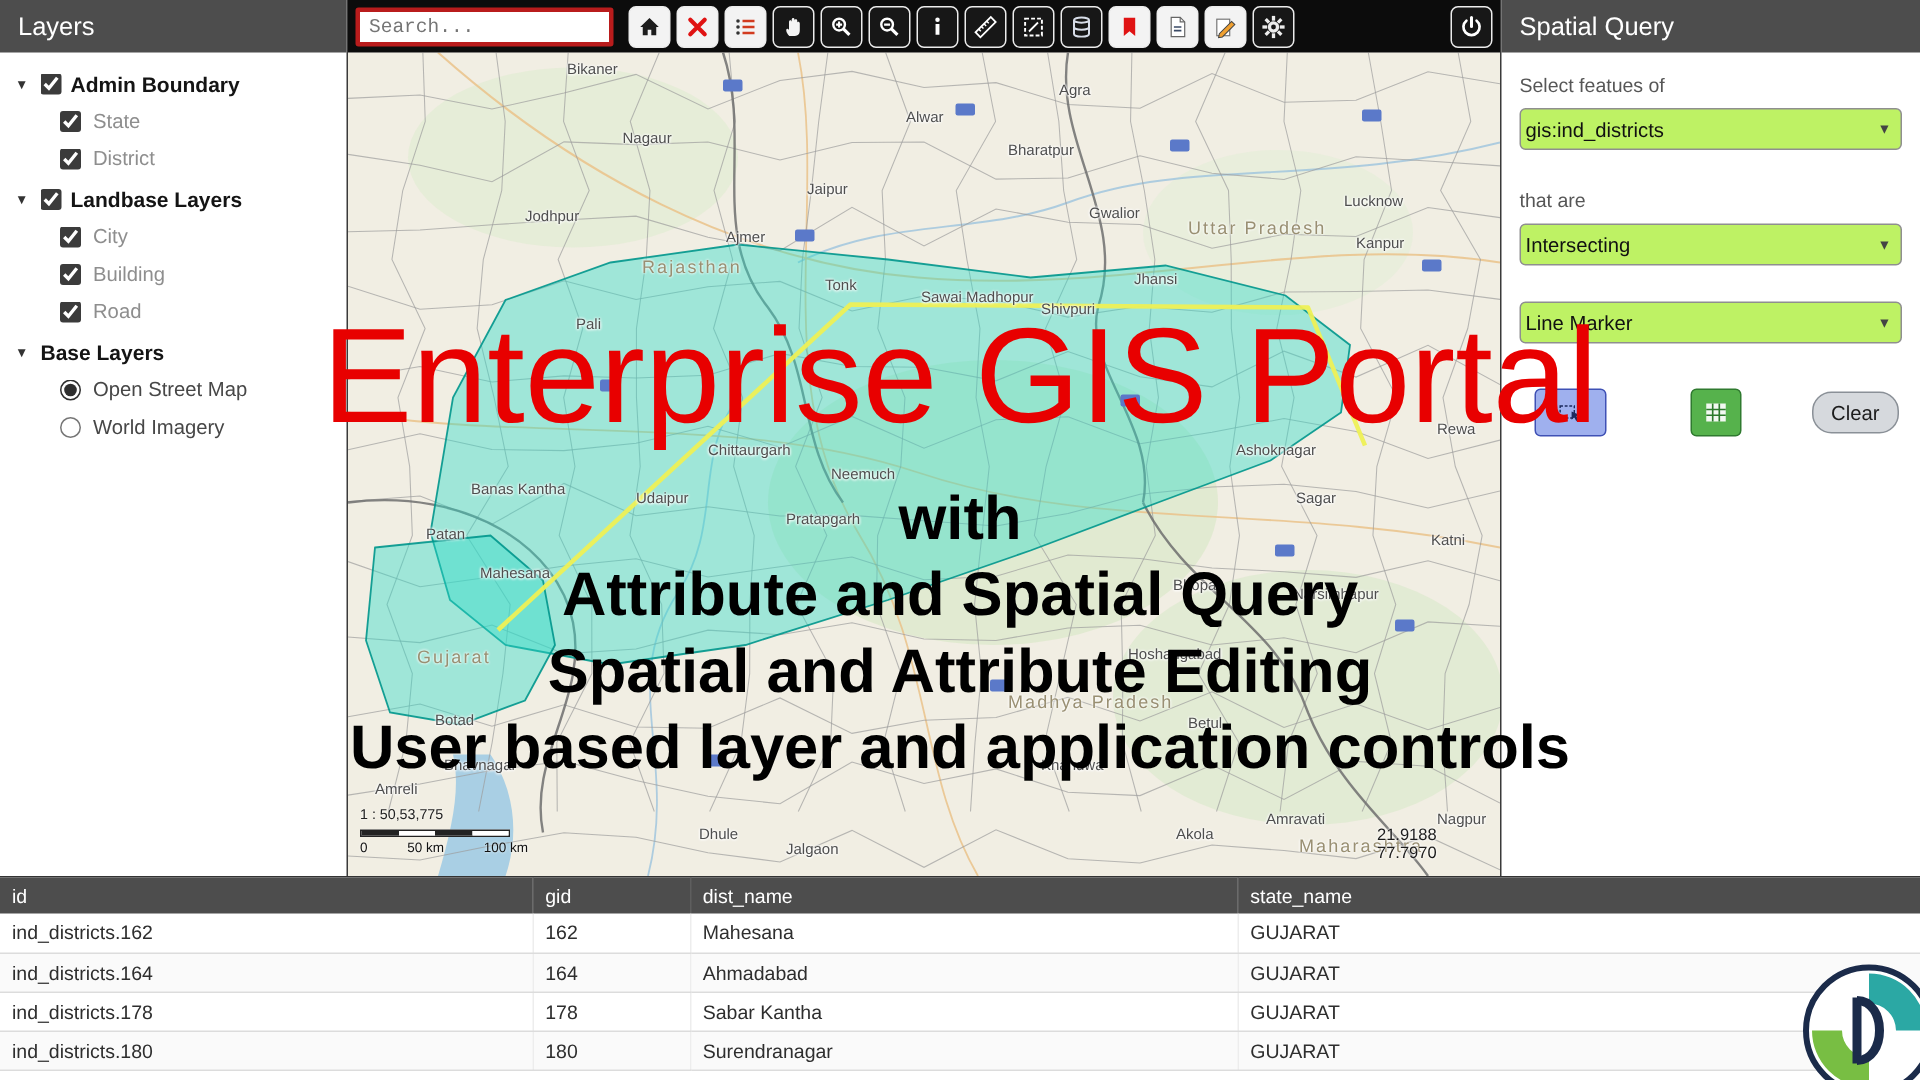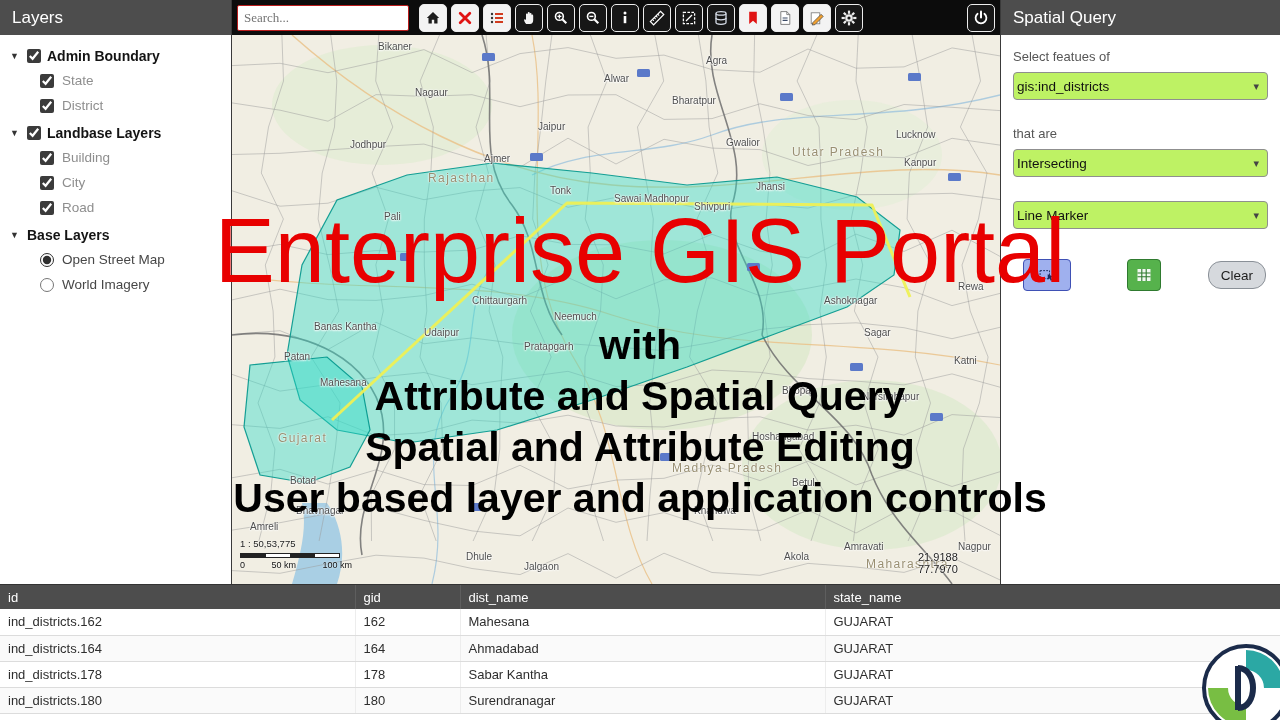--- a/index.html
+++ b/index.html
@@ -15,21 +15,21 @@
   .caret{font-size:9px;color:#333;width:11px;cursor:pointer}
   .group-label{font-weight:bold;font-size:14px;color:#141414}
   .tree-child{display:flex;align-items:center;gap:8px;padding:5px 8px 5px 40px}
   .tree-child .child-label{font-size:13.5px;color:#8e8e8e}
   .tree-child.radio-item .child-label{color:#474747}
   input[type=checkbox]{width:14px;height:14px;accent-color:#3b3b3b}
   input[type=radio]{width:14px;height:14px;accent-color:#2f2f2f}
 
   
   #toolbar{position:absolute;left:232px;top:0;width:768px;height:35px;background:#0c0c0c;display:flex;align-items:center;z-index:6;padding:0 5px;gap:4px}
-  #search{width:172px;height:26px;border:1px solid #b91c1c;border-radius:2px;font-size:13px;padding:3px 6px;margin-right:6px;font-family:Liberation Serif, serif}
+  #search{width:172px;height:26px;border:3px solid #b91c1c;border-radius:2px;font-size:13px;padding:3px 6px;margin-right:6px;font-family:Liberation Mono, monospace}
   #toolbar-buttons{display:flex;gap:4px;align-items:center}
   .tbtn{width:28px;height:28px;border:1px solid #ececec;border-radius:5px;display:flex;align-items:center;justify-content:center;padding:0;cursor:pointer}
   .tbtn.dark{background:#171717}
   .tbtn.light{background:#f3f3f3}
   .icn{display:flex}
   .icn svg{width:16px;height:16px;display:block}
   #power-slot{margin-left:auto;display:flex}
 
   
   #map{position:absolute;left:232px;top:35px;width:768px;height:549px;overflow:hidden;z-index:1;background:#f1eee3}
@@ -93,25 +93,25 @@
           <input type="checkbox" checked="" style="">
           <span class="child-label">District</span>
         </div>
         <div class="tree-group">
           <span class="caret">▼</span>
           <input type="checkbox" checked="" style="">
           <span class="group-label">Landbase Layers</span>
         </div>
         <div class="tree-child">
           <input type="checkbox" checked="" style="">
+          <span class="child-label">City</span>
+        </div>
+        <div class="tree-child">
+          <input type="checkbox" checked="" style="">
           <span class="child-label">Building</span>
-        </div>
-        <div class="tree-child">
-          <input type="checkbox" checked="" style="">
-          <span class="child-label">City</span>
         </div>
         <div class="tree-child">
           <input type="checkbox" checked="" style="">
           <span class="child-label">Road</span>
         </div>
         <div class="tree-group">
           <span class="caret">▼</span>
           <span class="group-label">Base Layers</span>
         </div>
         <div class="tree-child radio-item">

